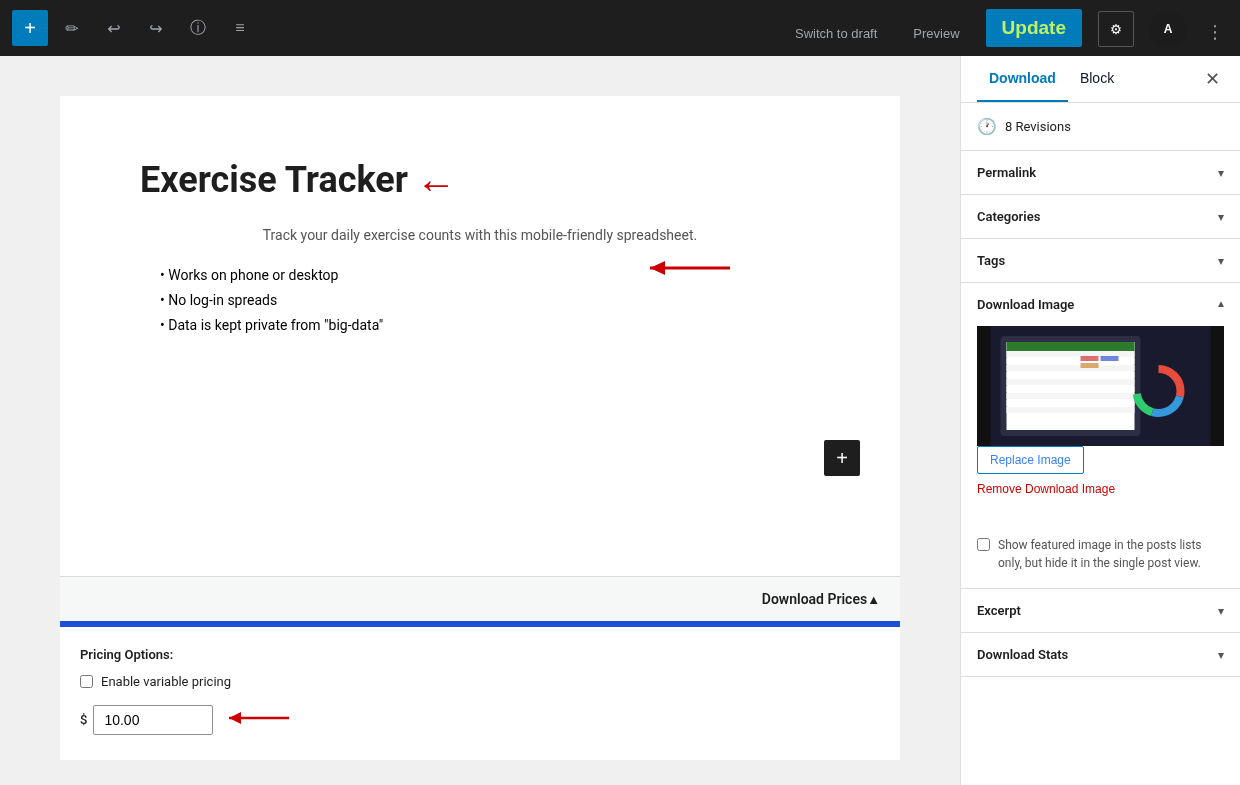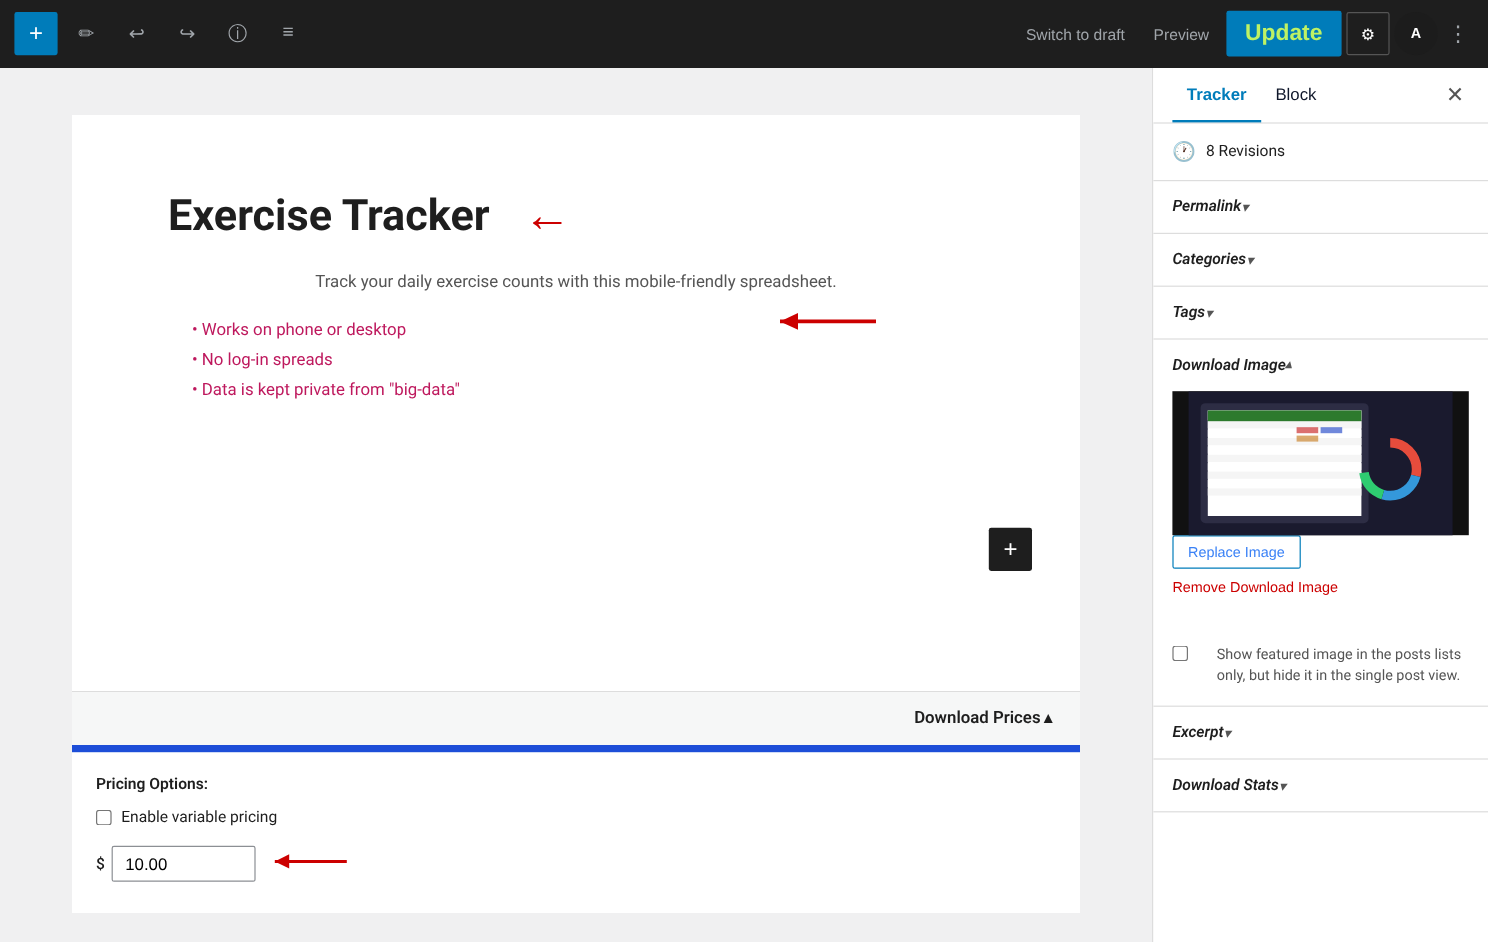--- a/index.html
+++ b/index.html
@@ -4,21 +4,21 @@
   <style>
     * { box-sizing: border-box; margin: 0; padding: 0; }
     body { font-family: -apple-system, BlinkMacSystemFont, "Segoe UI", Roboto, sans-serif; background: #f0f0f1; font-size: 13px; color: #1e1e1e; }
 
     
     .toolbar {
       display: flex; align-items: center; background: #1e1e1e; height: 56px;
       padding: 0 12px; gap: 8px; position: fixed; top: 0; left: 0; right: 0; z-index: 100;
     }
     .toolbar-left { display: flex; align-items: center; gap: 6px; flex: 1; }
-    .toolbar-right { display: flex; align-items: center; gap: 4px; }
+    .toolbar-right { display: flex; align-items: flex-end; gap: 16px; }
     .btn-add {
       background: #007cba; border: none; border-radius: 2px; color: #fff;
       width: 36px; height: 36px; display: flex; align-items: center; justify-content: center;
       cursor: pointer; font-size: 20px; line-height: 1;
     }
     .toolbar-icon-btn {
       background: none; border: none; color: #a0a5aa; cursor: pointer;
       width: 36px; height: 36px; display: flex; align-items: center; justify-content: center;
       border-radius: 2px; font-size: 16px;
     }
@@ -47,25 +47,25 @@
     .editor-area {
       flex: 1; overflow-y: auto; padding: 40px 60px; background: #f0f0f1;
       display: flex; flex-direction: column; gap: 0;
     }
     .editor-canvas {
       background: #fff; max-width: 860px; margin: 0 auto; width: 100%;
       padding: 60px 80px; min-height: 480px; position: relative;
     }
     .post-title {
       font-size: 36px; font-weight: 700; color: #1e1e1e; margin-bottom: 24px;
-      display: flex; align-items: center; gap: 28px;
+      display: flex; align-items: center; gap: 8px;
     }
     .red-arrow { color: #cc0000; font-size: 40px; display: inline-block; }
     .post-description { color: #555; font-size: 14px; margin-bottom: 20px; text-align: center; }
-    .post-list { list-style: none; padding-left: 20px; color: #be185d; font-size: 14px; line-height: 1.8; }
+    .post-list { list-style: none; padding-left: 20px; color: #000000; font-size: 14px; line-height: 1.8; }
     .post-list li::before { content: "• "; }
     .add-block-btn {
       position: absolute; right: 40px; bottom: 100px;
       background: #1e1e1e; color: #fff; border: none; width: 36px; height: 36px;
       display: flex; align-items: center; justify-content: center; font-size: 20px; cursor: pointer; border-radius: 2px;
     }
 
     
     .prices-panel {
       background: #fff; max-width: 860px; margin: 0 auto; width: 100%;
@@ -102,42 +102,42 @@
     .sidebar-tab.active { color: #007cba; border-bottom-color: #007cba; font-weight: 600; }
     .sidebar-close {
       margin-left: auto; background: none; border: none; cursor: pointer; font-size: 18px; color: #555;
       padding: 4px;
     }
 
     .sidebar-section {
       border-bottom: 1px solid #ddd;
     }
     .sidebar-section-header {
-      display: flex; align-items: center; justify-content: flex-start;
-      padding: 14px 16px; cursor: pointer; font-size: 13px; font-style: italic;
+      display: flex; align-items: center; justify-content: space-between;
+      padding: 14px 16px; cursor: pointer; font-size: 13px;
     }
     .sidebar-section-header-title { font-weight: 600; display: flex; align-items: center; gap: 8px; }
     .chevron { font-size: 12px; color: #555; }
     .chevron-up { transform: rotate(180deg); display: inline-block; }
 
     .revisions-row { display: flex; align-items: center; gap: 8px; font-size: 13px; padding: 14px 16px; }
     .clock-icon { font-size: 16px; color: #555; }
 
     
     .download-image-section { padding: 0 16px 16px; }
     .image-preview {
       width: 100%; height: 120px; position: relative; overflow: hidden;
       background: #111;
     }
     .btn-replace-image {
       border: 1px solid #007cba; background: #fff; color: #3b82f6;
       padding: 6px 12px; font-size: 12px; cursor: pointer; border-radius: 2px; margin-bottom: 8px;
     }
     .btn-remove-image { color: #cc0000; background: none; border: none; cursor: pointer; font-size: 12px; text-decoration: none; display: block; margin-bottom: 10px; }
-    .checkbox-note { display: flex; align-items: flex-start; gap: 24px; font-size: 12px; color: #555; line-height: 1.5; margin-top: 40px; }
+    .checkbox-note { display: flex; align-items: flex-start; gap: 8px; font-size: 12px; color: #555; line-height: 1.5; margin-top: 40px; }
     .checkbox-note input { margin-top: 2px; flex-shrink: 0; }
 
     
     ::-webkit-scrollbar { width: 6px; }
     ::-webkit-scrollbar-track { background: #f0f0f1; }
     ::-webkit-scrollbar-thumb { background: #c3c4c7; border-radius: 3px; }
   </style>
 </head>
 <body>
 
@@ -221,21 +221,21 @@
             </svg>
           </span>
         </div>
       </div>
     </div>
   </div>
 
   <div class="sidebar">
 
     <div class="sidebar-tabs">
-      <button class="sidebar-tab active">Tracker</button>
+      <button class="sidebar-tab active">Download</button>
       <button class="sidebar-tab">Block</button>
       <button class="sidebar-close">✕</button>
     </div>
 
     <div class="sidebar-section">
       <div class="revisions-row">
         <span class="clock-icon">🕐</span>
         <span>8 Revisions</span>
       </div>
     </div>

